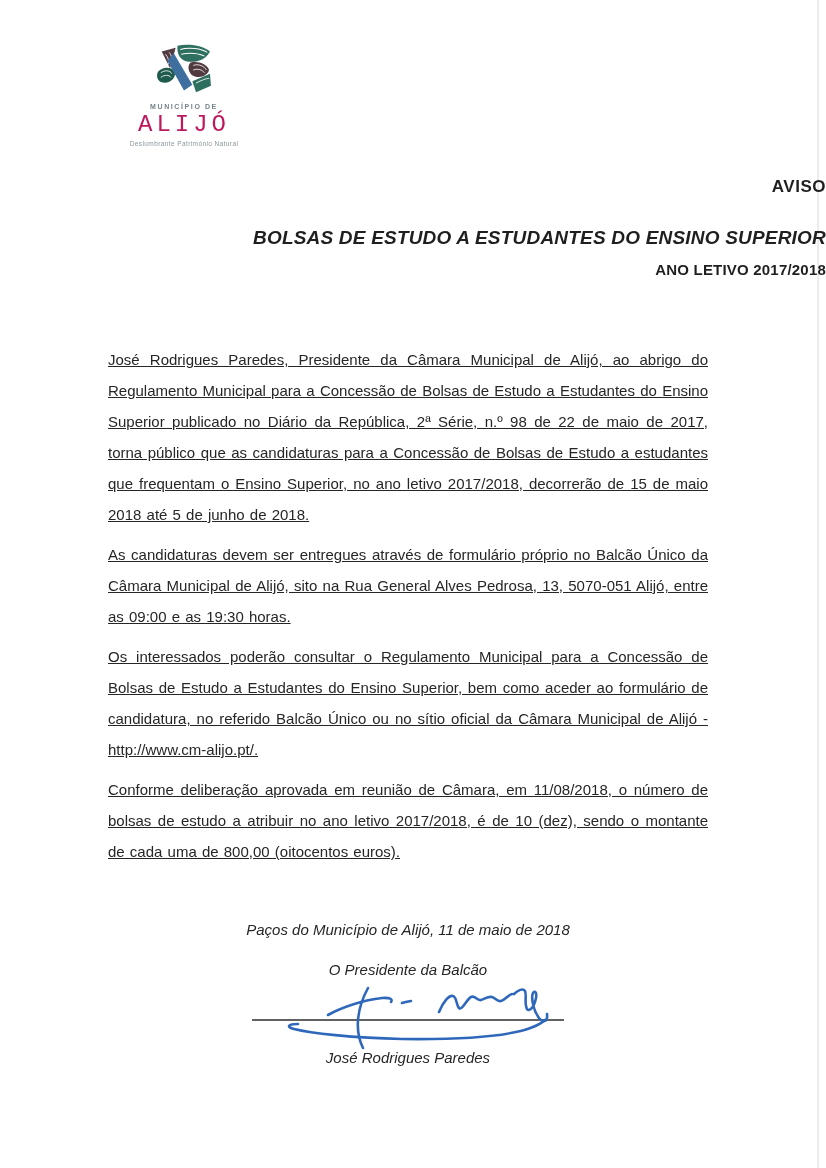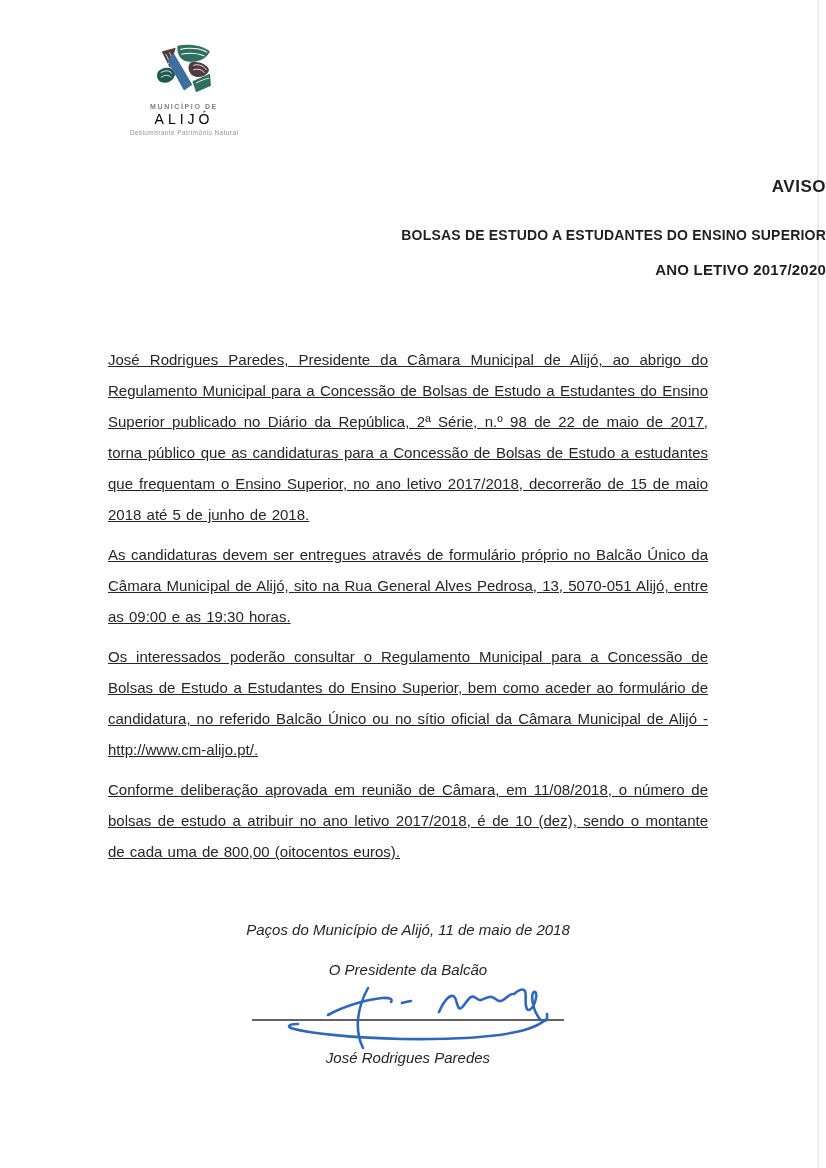--- a/index.html
+++ b/index.html
@@ -23,36 +23,36 @@
   .logo {
     position: absolute; left: 124px; top: 44px; width: 120px;
     text-align: center;
   }
   .logo .emblem { display: block; margin: 0 auto; width: 58px; height: 52px; }
   .logo .org-prefix {
     margin-top: 7px;
     font-size: 7px; letter-spacing: 1.6px; color: #75828a; font-weight: bold;
   }
   .logo .org-name {
-    font-size: 14px; letter-spacing: 4px; color: #000000;
-    font-family: Liberation Sans, sans-serif;
+    font-size: 24px; letter-spacing: 4px; color: #be185d;
+    font-family: Liberation Mono, monospace;
     margin-top: 1px;
   }
   .logo .tagline {
     margin-top: 2px;
     font-size: 6.5px; letter-spacing: 0.4px; color: #8b969c;
   }
 
   
   .title-main, .title-sub {
     position: absolute; left: 0; width: 100%;
     text-align: right; font-weight: bold; color: #1f1f1f;
   }
   .title-main { top: 177px; font-size: 17px; letter-spacing: 0.5px; }
-  .title-sub1 { top: 227px; font-size: 14px; letter-spacing: 0.2px; }
+  .title-sub1 { top: 227px; font-size: 19px; letter-spacing: 0.2px; font-style: italic; }
   .title-sub2 { top: 261px; font-size: 15px; letter-spacing: 0.2px; }
 
   
   .body-text {
     position: absolute; left: 108px; top: 344px; width: 600px;
   }
   .body-text p {
     font-size: 15px; line-height: 31px;
     text-align: justify;
     color: #262626;
@@ -101,21 +101,21 @@
       <path d="M40,40 L59,32 L60,45 L44,52 Z" fill="#2f6f60"></path>
       <path d="M44,42 C50,39 55,37 58,37" stroke="#ffffff" stroke-width="0.9" fill="none"></path>
     </svg>
     <div class="org-prefix">MUNICÍPIO DE</div>
     <div class="org-name">ALIJÓ</div>
     <div class="tagline">Deslumbrante Património Natural</div>
   </header>
 
   <h1 class="title-main">AVISO</h1>
   <h2 class="title-main title-sub1">BOLSAS DE ESTUDO A ESTUDANTES DO ENSINO SUPERIOR</h2>
-  <h2 class="title-main title-sub2">ANO LETIVO 2017/2020</h2>
+  <h2 class="title-main title-sub2">ANO LETIVO 2017/2018</h2>
 
   <main class="body-text">
     <p>José Rodrigues Paredes, Presidente da Câmara Municipal de Alijó, ao abrigo do Regulamento Municipal para a Concessão de Bolsas de Estudo a Estudantes do Ensino Superior publicado no Diário da República, 2ª Série, n.º 98 de 22 de maio de 2017, torna público que as candidaturas para a Concessão de Bolsas de Estudo a estudantes que frequentam o Ensino Superior, no ano letivo 2017/2018, decorrerão de 15 de maio 2018 até 5 de junho de 2018.</p>
     <p>As candidaturas devem ser entregues através de formulário próprio no Balcão Único da Câmara Municipal de Alijó, sito na Rua General Alves Pedrosa, 13, 5070-051 Alijó, entre as 09:00 e as 19:30 horas.</p>
     <p>Os interessados poderão consultar o Regulamento Municipal para a Concessão de Bolsas de Estudo a Estudantes do Ensino Superior, bem como aceder ao formulário de candidatura, no referido Balcão Único ou no sítio oficial da Câmara Municipal de Alijó - http://www.cm-alijo.pt/.</p>
     <p>Conforme deliberação aprovada em reunião de Câmara, em 11/08/2018, o número de bolsas de estudo a atribuir no ano letivo 2017/2018, é de 10 (dez), sendo o montante de cada uma de 800,00 (oitocentos euros).</p>
   </main>
 
   <div class="footer-line place-date">Paços do Município de Alijó, 11 de maio de 2018</div>
   <div class="footer-line signer-title">O Presidente da Balcão</div>

